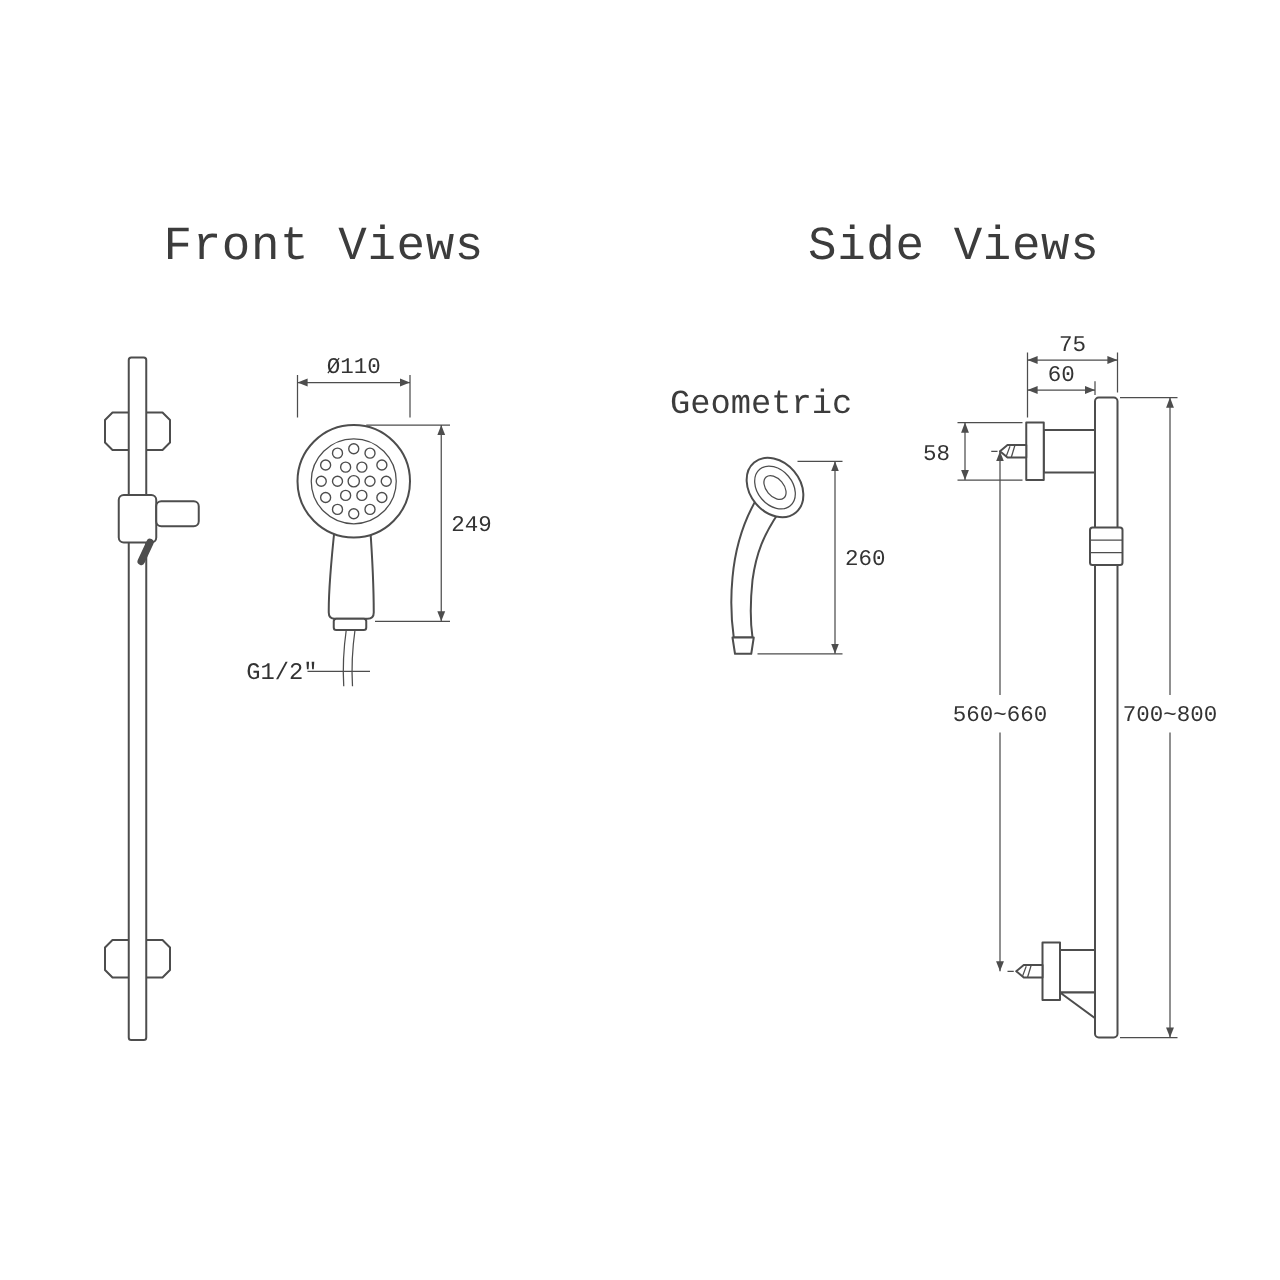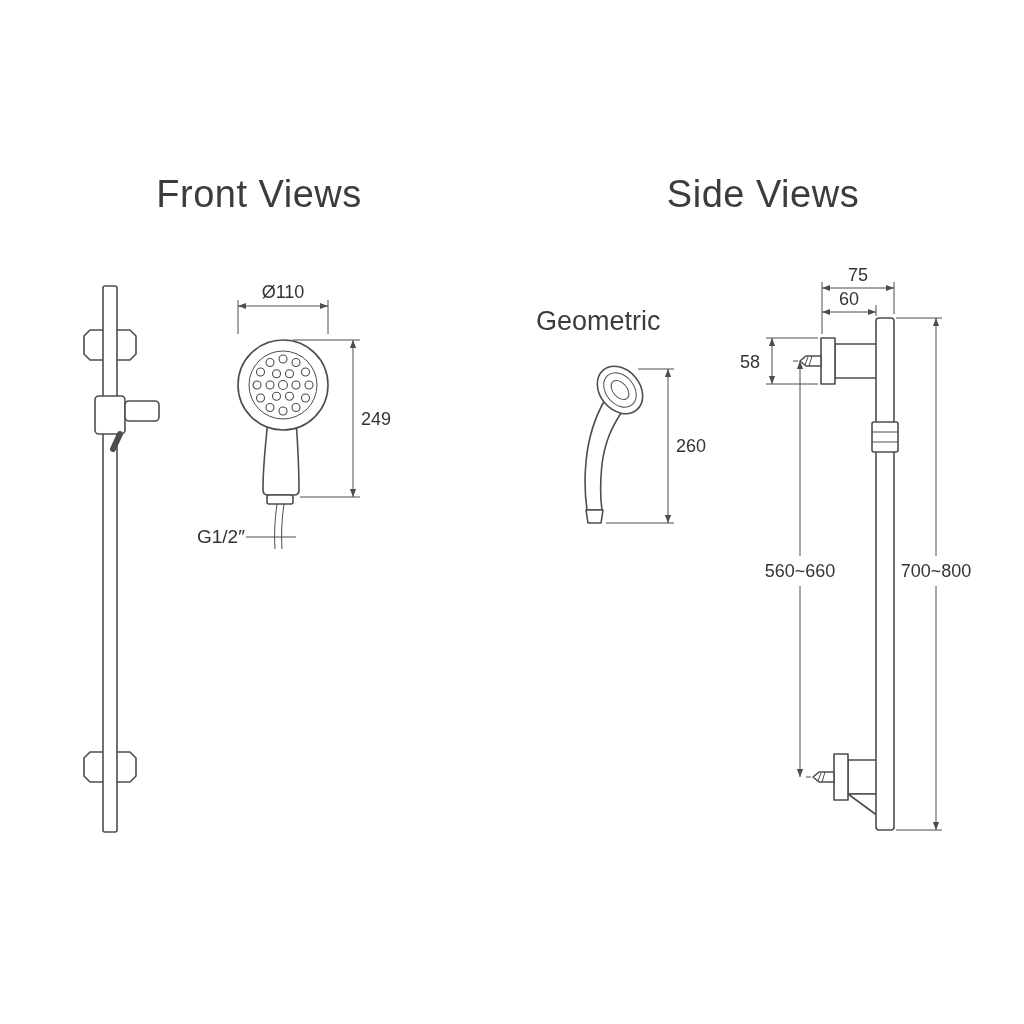--- a/index.html
+++ b/index.html
@@ -9,20 +9,21 @@
     width: 1024px;
     height: 1024px;
     font-family: "Liberation Sans", sans-serif;
   }
   .stage {
     position: relative;
     width: 1024px;
     height: 1024px;
     background: #ffffff;
     overflow: hidden;
+    font-family: Liberation Mono, monospace;
   }
   svg { display: block; }
   .part {
     fill: #ffffff;
     stroke: #4d4d4d;
     stroke-width: 1.6;
     stroke-linejoin: round;
     stroke-linecap: round;
   }
   .thin {

